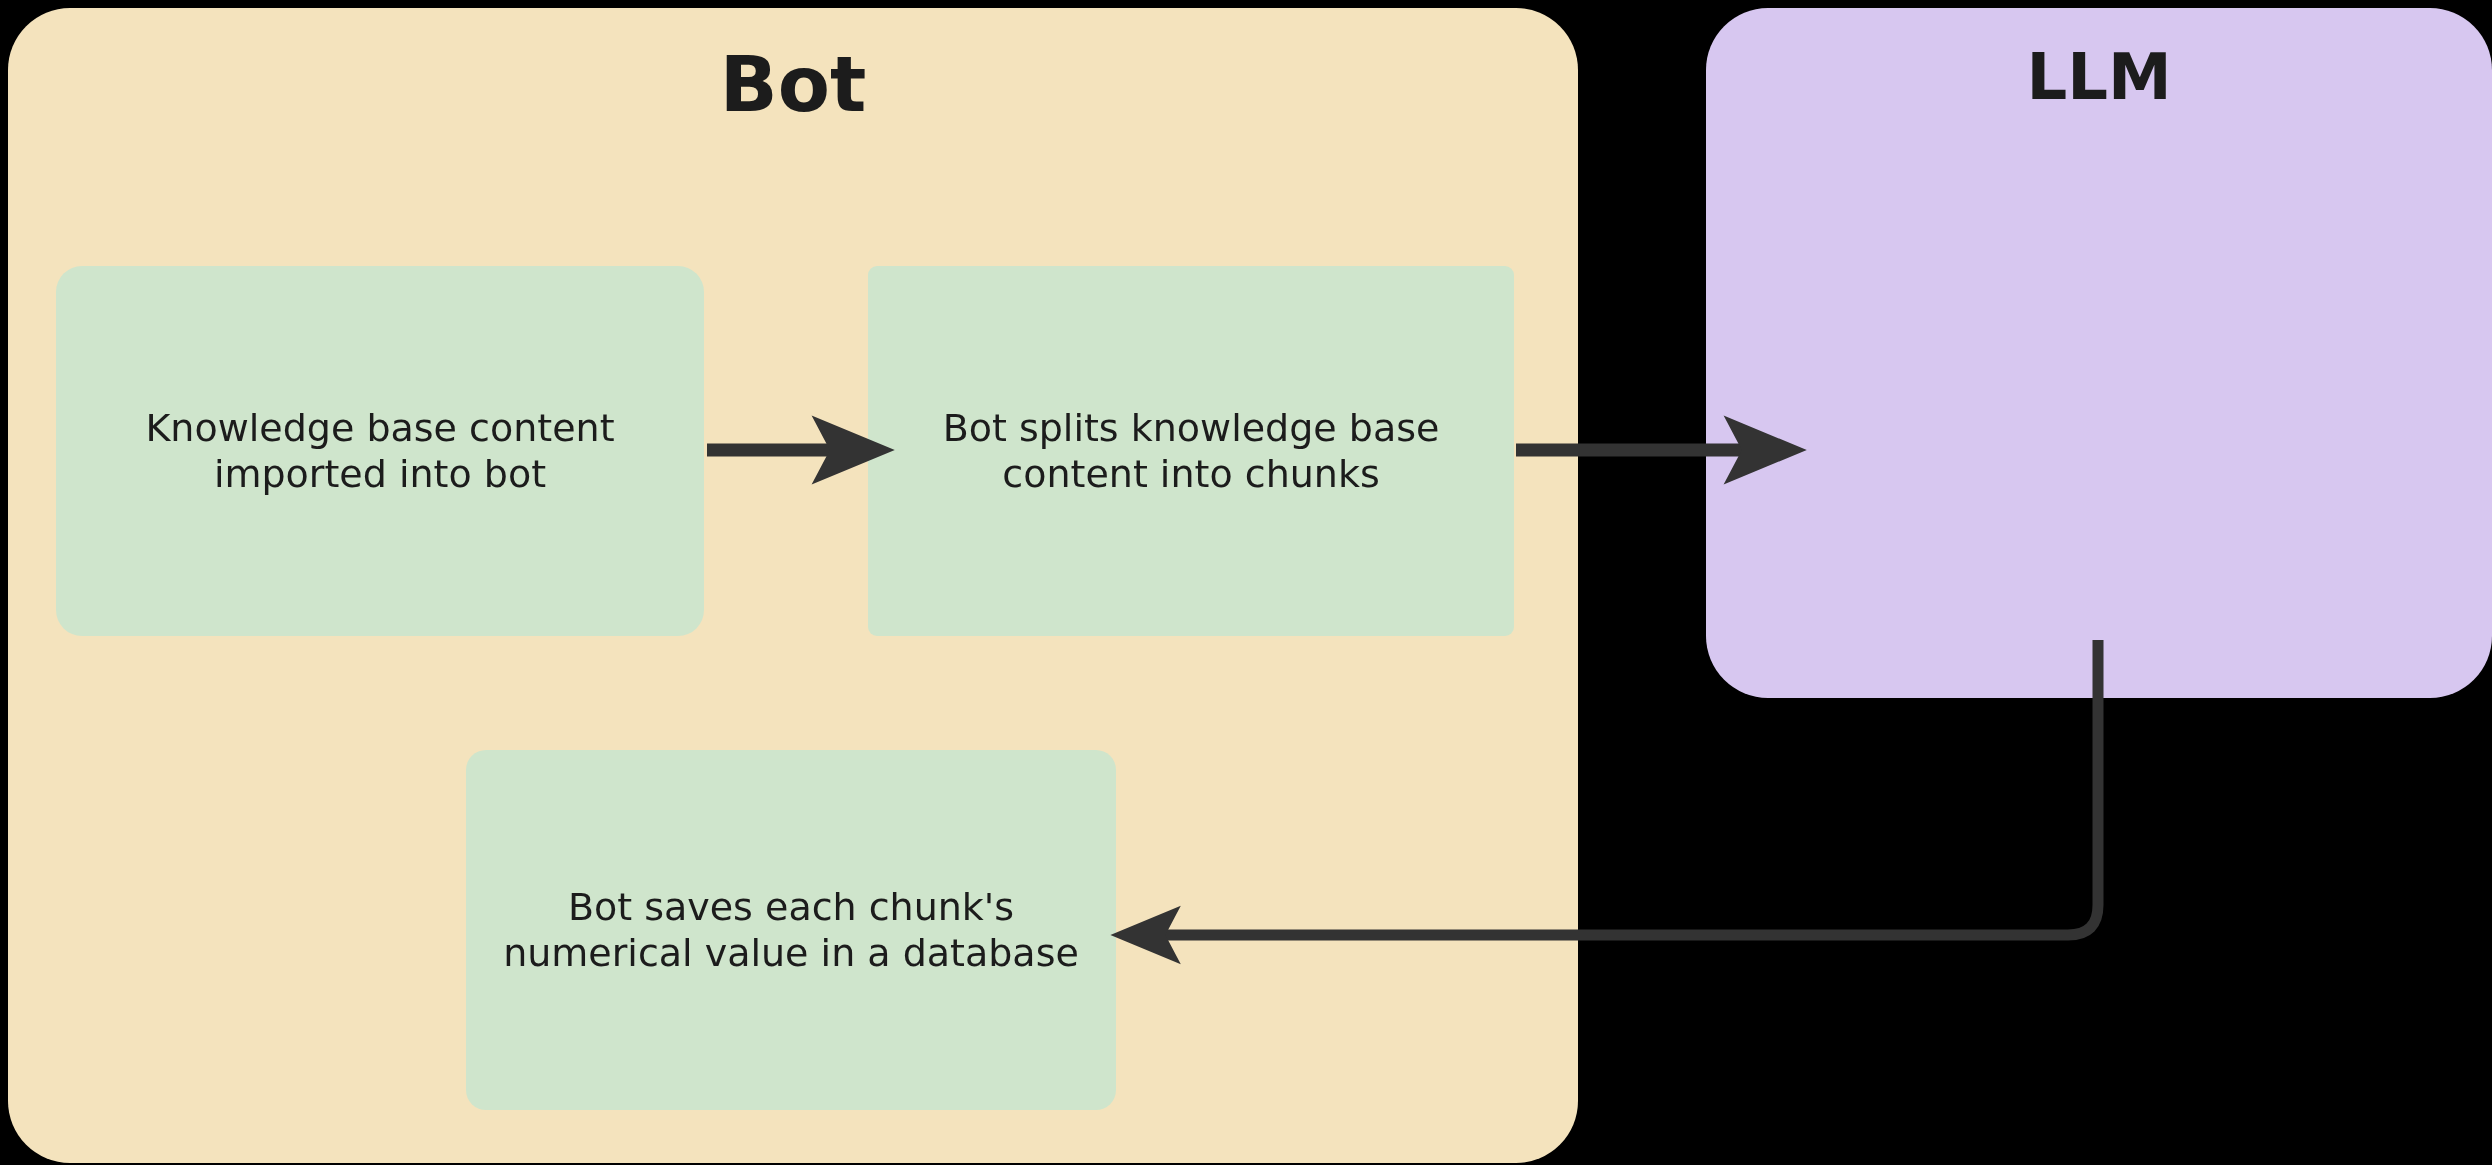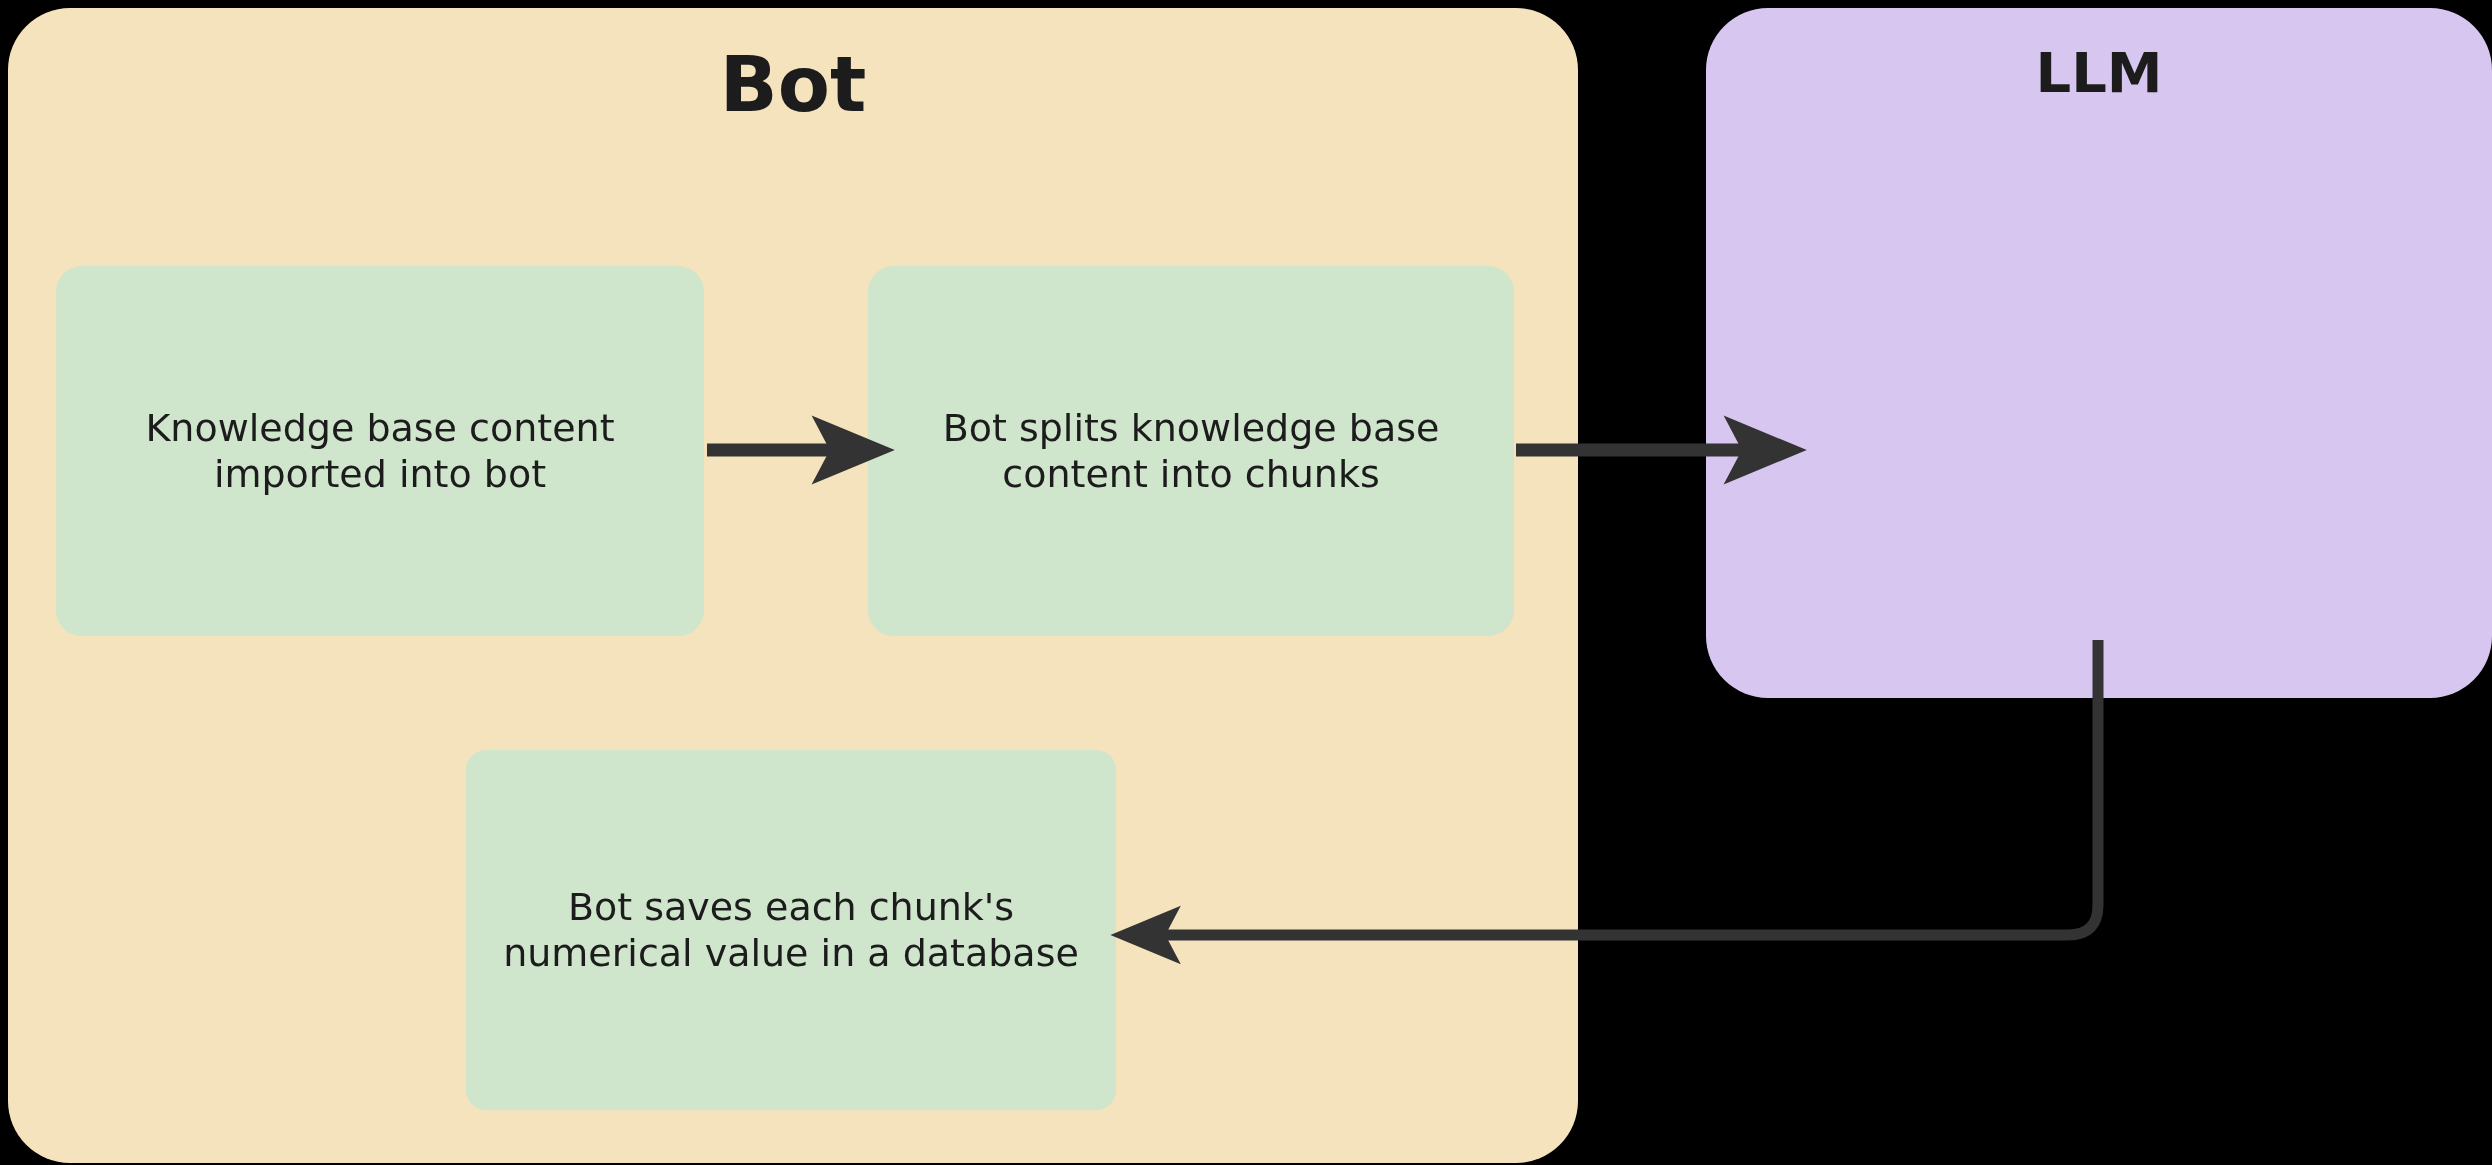--- a/index.html
+++ b/index.html
@@ -46,21 +46,21 @@
     font-weight: bold;
     color: #1C1C1C;
     letter-spacing: 0px;
   }
   .panel-bot .panel-title {
     top: 32px;
     font-size: 76px;
   }
   .panel-llm .panel-title {
     top: 32px;
-    font-size: 56px;
+    font-size: 64px;
   }
 
   
   .node {
     position: absolute;
     box-sizing: border-box;
     display: flex;
     align-items: center;
     justify-content: center;
     text-align: center;
@@ -77,20 +77,21 @@
     left: 56px;
     top: 266px;
     width: 648px;
     height: 370px;
   }
   .node-split {
     left: 868px;
     top: 266px;
     width: 646px;
     height: 370px;
+    border-radius: 9px;
   }
   .node-save {
     left: 466px;
     top: 750px;
     width: 650px;
     height: 360px;
     border-radius: 20px;
   }
   .node-llm {
     left: 1785px;

